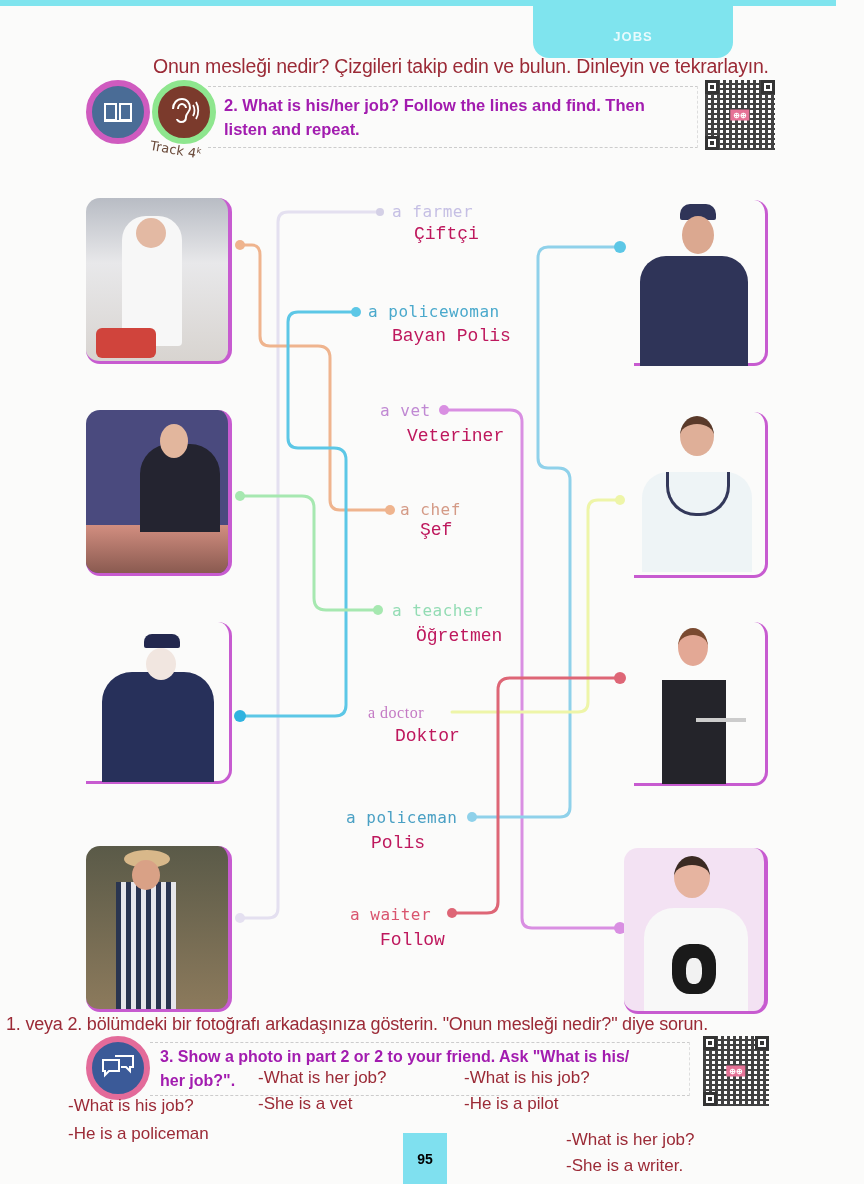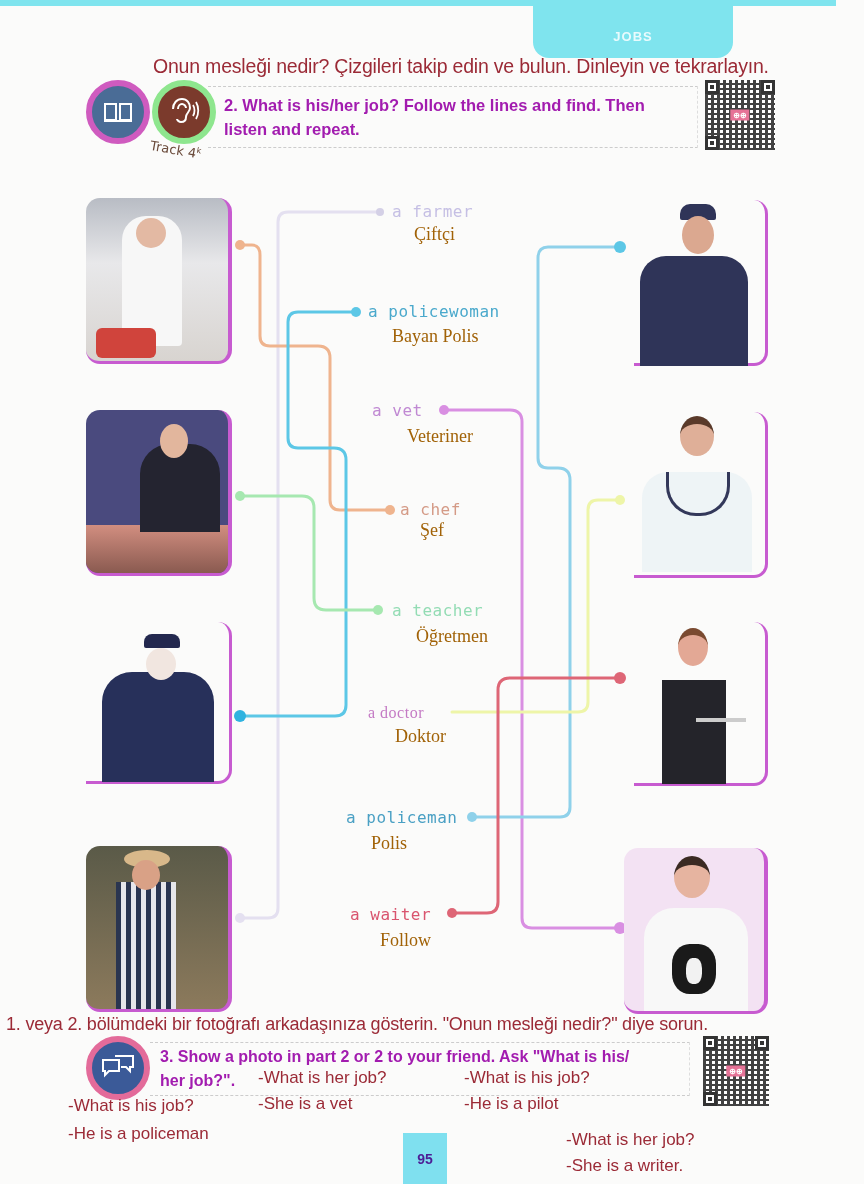--- a/index.html
+++ b/index.html
@@ -24,27 +24,27 @@
     repeating-linear-gradient(90deg, #222 0 3px, transparent 3px 6px),
     repeating-linear-gradient(0deg, #222 0 2px, #fff 2px 5px); opacity: .85; }
   .qr .corner { position: absolute; width: 14px; height: 14px; border: 3px solid #111; background: #fff; }
   .qr .corner::after { content: ""; position: absolute; left: 2px; top: 2px; width: 4px; height: 4px; background: #111; }
   .qr .mid { position: absolute; left: 50%; top: 50%; transform: translate(-50%,-50%); background: #e35c86; color: #fff; font-size: 8px; padding: 1px 3px; font-weight: bold; }
 
   .photo { position: absolute; border-radius: 14px; overflow: hidden; border-right: 4px solid #c75bd0; border-bottom: 3px solid #c75bd0; }
   .photo-frame-only { position: absolute; border-right: 3px solid #c75bd0; border-bottom: 3px solid #c75bd0; border-radius: 0 14px 14px 0; }
 
   .word-en { position: absolute; font-family: "DejaVu Sans Mono", monospace; font-size: 16px; letter-spacing: 0.5px; white-space: nowrap; }
-  .word-tr { position: absolute; font-family: Liberation Serif, serif; font-size: 18px; color: #a16207; white-space: nowrap; }
+  .word-tr { position: absolute; font-family: Liberation Mono, monospace; font-size: 18px; color: #be185d; white-space: nowrap; }
 
   svg.lines { position: absolute; left: 0; top: 0; }
 
   .dialog { position: absolute; font-family: "Liberation Sans", sans-serif; font-size: 17px; color: #9b2a36; white-space: nowrap; }
   .page-num { position: absolute; left: 403px; top: 1133px; width: 44px; height: 51px; background: #7fe0ef; display: flex; align-items: center; justify-content: center; }
-  .page-num span { color: #4c1d95; font-weight: bold; font-size: 14px; }
+  .page-num span { color: #000000; font-weight: bold; font-size: 14px; }
 </style>
 </head>
 <body>
 
 <div class="top-band"></div>
 <div class="jobs-tab">
   <span>JOBS</span>
 </div>
 
 <div class="tr-title" style="left:153px; top:55px;">Onun mesleği nedir? Çizgileri takip edin ve bulun. Dinleyin ve tekrarlayın.</div>
@@ -155,21 +155,21 @@
   <div style="position:absolute; left:48px; top:96px; width:44px; height:50px; background:#1a1a1a; border-radius:40%;"></div>
   <div style="position:absolute; left:62px; top:110px; width:16px; height:26px; background:#f2f2f2; border-radius:40%;"></div>
 </div>
 
 <div class="word-en" style="left:392px; top:202px; color:#c5bfe4;">a farmer</div>
 <div class="word-tr" style="left:414px; top:224px;">Çiftçi</div>
 
 <div class="word-en" style="left:368px; top:302px; color:#4aa9cc;">a policewoman</div>
 <div class="word-tr" style="left:392px; top:326px;">Bayan Polis</div>
 
-<div class="word-en" style="left:372px; top:401px; color:#c089d3;">a vet</div>
+<div class="word-en" style="left:380px; top:401px; color:#c089d3;">a vet</div>
 <div class="word-tr" style="left:407px; top:426px;">Veteriner</div>
 
 <div class="word-en" style="left:400px; top:500px; color:#d49a86;">a chef</div>
 <div class="word-tr" style="left:420px; top:520px;">Şef</div>
 
 <div class="word-en" style="left:392px; top:601px; color:#93dcb4;">a teacher</div>
 <div class="word-tr" style="left:416px; top:626px;">Öğretmen</div>
 
 <div class="word-en" style="left:368px; top:704px; color:#c47ac4;font-family:Liberation Serif, serif;">a doctor</div>
 <div class="word-tr" style="left:395px; top:726px;">Doktor</div>

